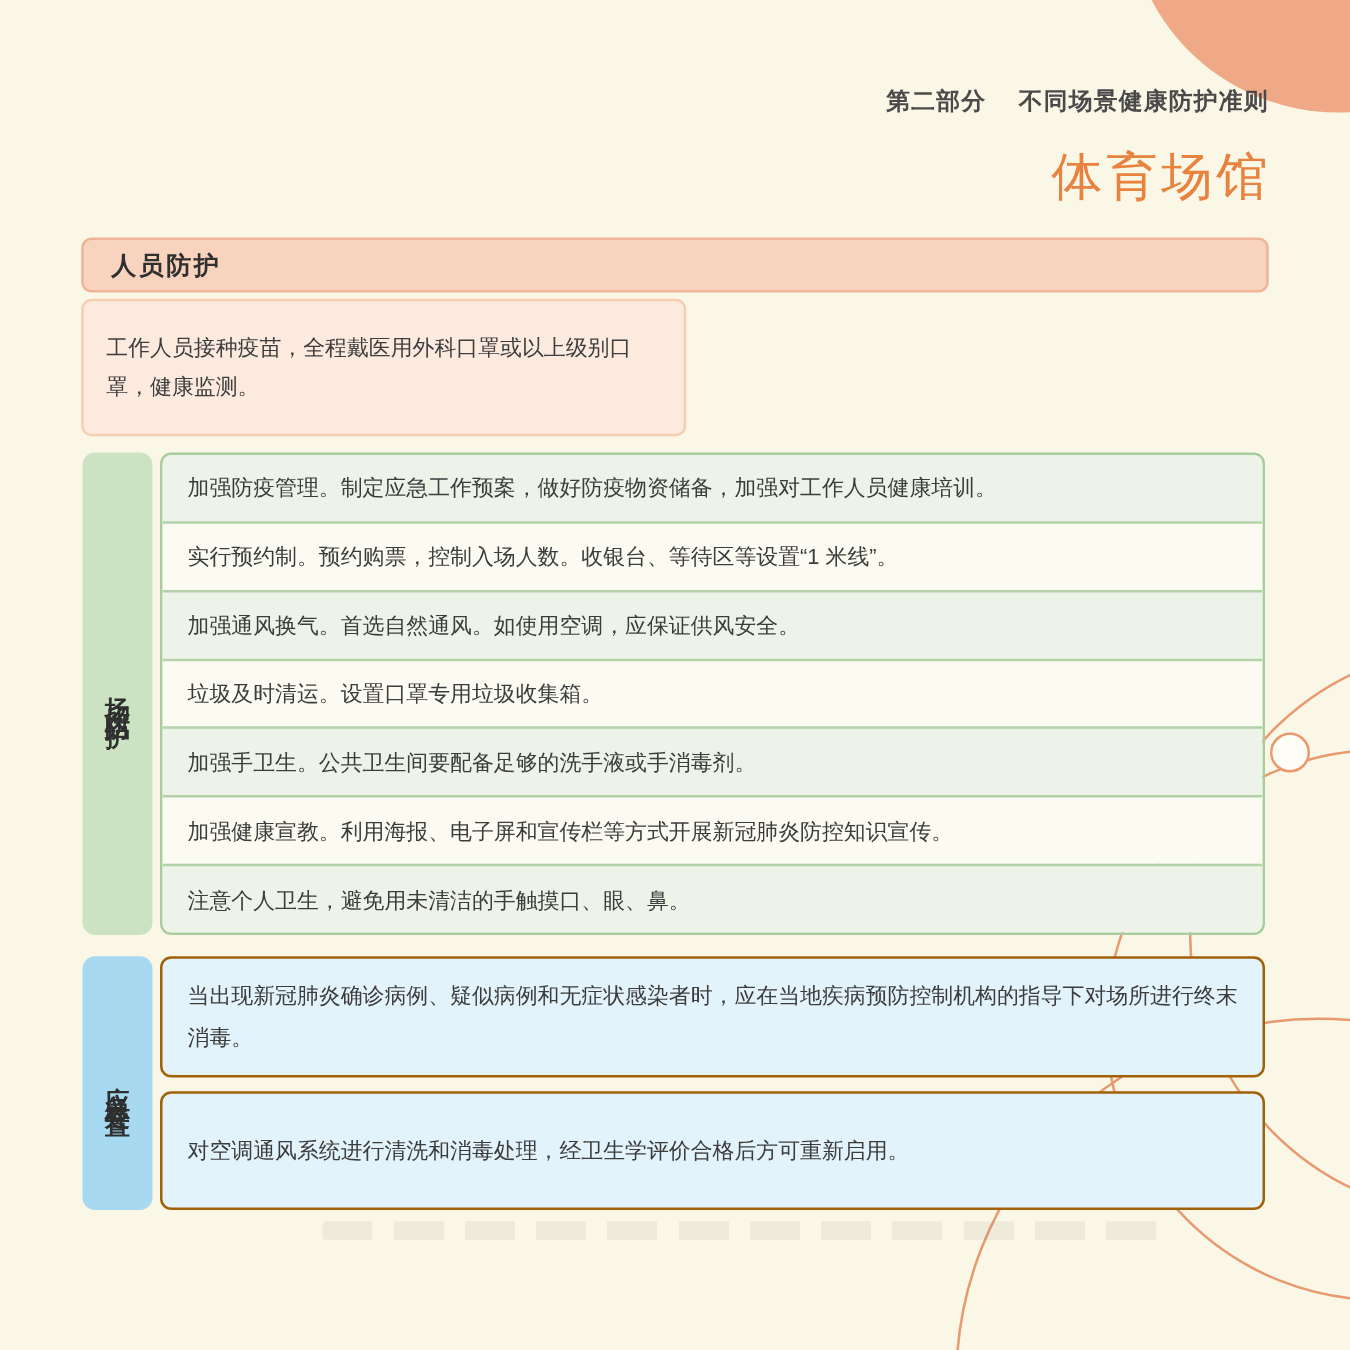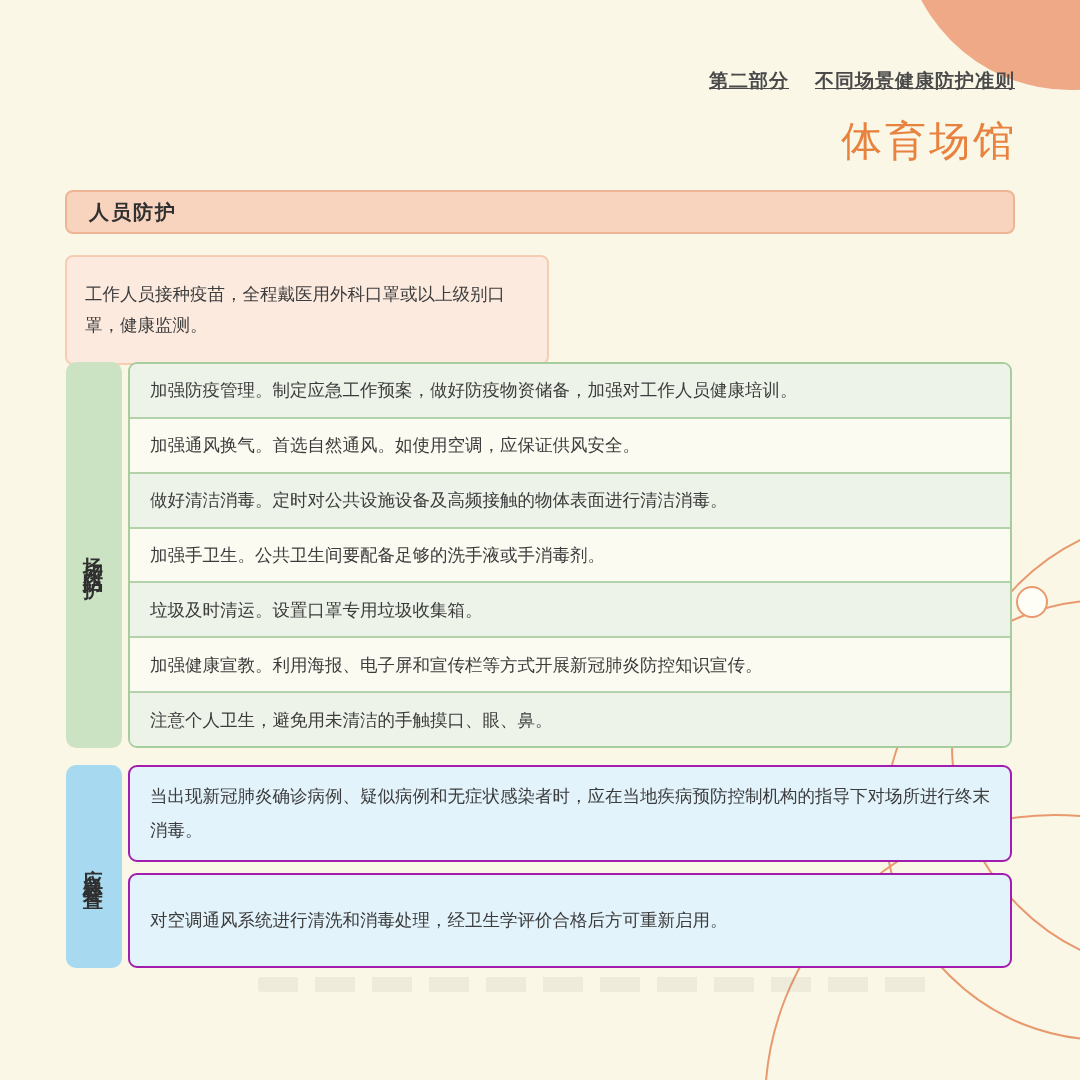--- a/index.html
+++ b/index.html
@@ -15,21 +15,21 @@
     overflow:hidden;
   }
   .decor{
     position:absolute;left:0;top:0;width:1080px;height:1080px;
     pointer-events:none;
   }
   
   .part-line{
     position:absolute;top:68px;right:65px;
     font-size:19px;font-weight:bold;color:#4A4A4A;
-    letter-spacing:1px;white-space:nowrap;text-decoration:underline;
+    letter-spacing:1px;white-space:nowrap;
   }
   .part-line .gap{display:inline-block;width:26px;}
   .page-title{
     position:absolute;top:114px;right:63px;
     font-size:41px;font-weight:normal;color:#E8823F;
     letter-spacing:3px;white-space:nowrap;
   }
   
   .sec-bar{
     position:absolute;left:65px;top:190px;width:950px;height:44px;
@@ -39,21 +39,21 @@
     padding-left:22px;
     font-size:20px;font-weight:bold;color:#303030;letter-spacing:2px;font-family:Liberation Serif, serif;
   }
   .pcard{
     position:absolute;top:239px;height:110px;box-sizing:border-box;
     background:#FCEADF;border:2px solid #F6CDB3;border-radius:8px;
     display:flex;align-items:center;
     padding:10px 18px;
     font-size:17.5px;color:#3D3D3D;line-height:1.75;
   }
-  .pcard1{left:65px;width:484px;margin-top:16px;}
+  .pcard1{left:65px;width:484px;}
   .pcard2{left:558px;width:457px;}
   
   .vlabel{
     position:absolute;left:66px;width:56px;box-sizing:border-box;
     border-radius:10px;
     display:flex;align-items:center;justify-content:center;
     writing-mode:vertical-rl;text-orientation:upright;
     font-size:20px;font-weight:bold;color:#2F2F2F;letter-spacing:7px;
   }
   .vlabel.green{top:362px;height:386px;background:#CBE3C3;}
@@ -70,21 +70,21 @@
     flex:1;display:flex;align-items:center;
     padding:0 20px;
     font-size:17.5px;color:#3C3C3C;
     background:#FCFBF1;
   }
   .vrow:nth-child(odd){background:#EDF3E8;}
   .vrow + .vrow{border-top:2px solid #B3D2AA;}
   
   .bcard{
     position:absolute;left:128px;width:884px;box-sizing:border-box;
-    background:#E2F3FB;border:2px solid #a21caf;border-radius:9px;
+    background:#E2F3FB;border:2px solid #a16207;border-radius:9px;
     display:flex;align-items:center;
     padding:10px 20px;
     font-size:17.5px;color:#3C3C3C;line-height:1.9;
   }
   .bcard.b1{top:765px;height:97px;}
   .bcard.b2{top:873px;height:95px;}
   
   .watermark{
     position:absolute;left:258px;top:977px;width:676px;height:15px;
     background:repeating-linear-gradient(90deg,
@@ -112,24 +112,24 @@
   <div class="page-title">体育场馆</div>
 
   <div class="sec-bar">人员防护</div>
 
   <div class="pcard pcard1">工作人员接种疫苗，全程戴医用外科口罩或以上级别口罩，健康监测。</div>
 
   <div class="vlabel green">场所防护</div>
 
   <div class="vrows">
     <div class="vrow">加强防疫管理。制定应急工作预案，做好防疫物资储备，加强对工作人员健康培训。</div>
+    <div class="vrow">实行预约制。预约购票，控制入场人数。收银台、等待区等设置“1 米线”。</div>
     <div class="vrow">加强通风换气。首选自然通风。如使用空调，应保证供风安全。</div>
-    <div class="vrow">做好清洁消毒。定时对公共设施设备及高频接触的物体表面进行清洁消毒。</div>
+    <div class="vrow">垃圾及时清运。设置口罩专用垃圾收集箱。</div>
     <div class="vrow">加强手卫生。公共卫生间要配备足够的洗手液或手消毒剂。</div>
-    <div class="vrow">垃圾及时清运。设置口罩专用垃圾收集箱。</div>
     <div class="vrow">加强健康宣教。利用海报、电子屏和宣传栏等方式开展新冠肺炎防控知识宣传。</div>
     <div class="vrow">注意个人卫生，避免用未清洁的手触摸口、眼、鼻。</div>
   </div>
 
   <div class="vlabel blue">应急处置</div>
 
   <div class="bcard b1">当出现新冠肺炎确诊病例、疑似病例和无症状感染者时，应在当地疾病预防控制机构的指导下对场所进行终末消毒。</div>
   <div class="bcard b2">对空调通风系统进行清洗和消毒处理，经卫生学评价合格后方可重新启用。</div>
 
   <div class="watermark"></div>

